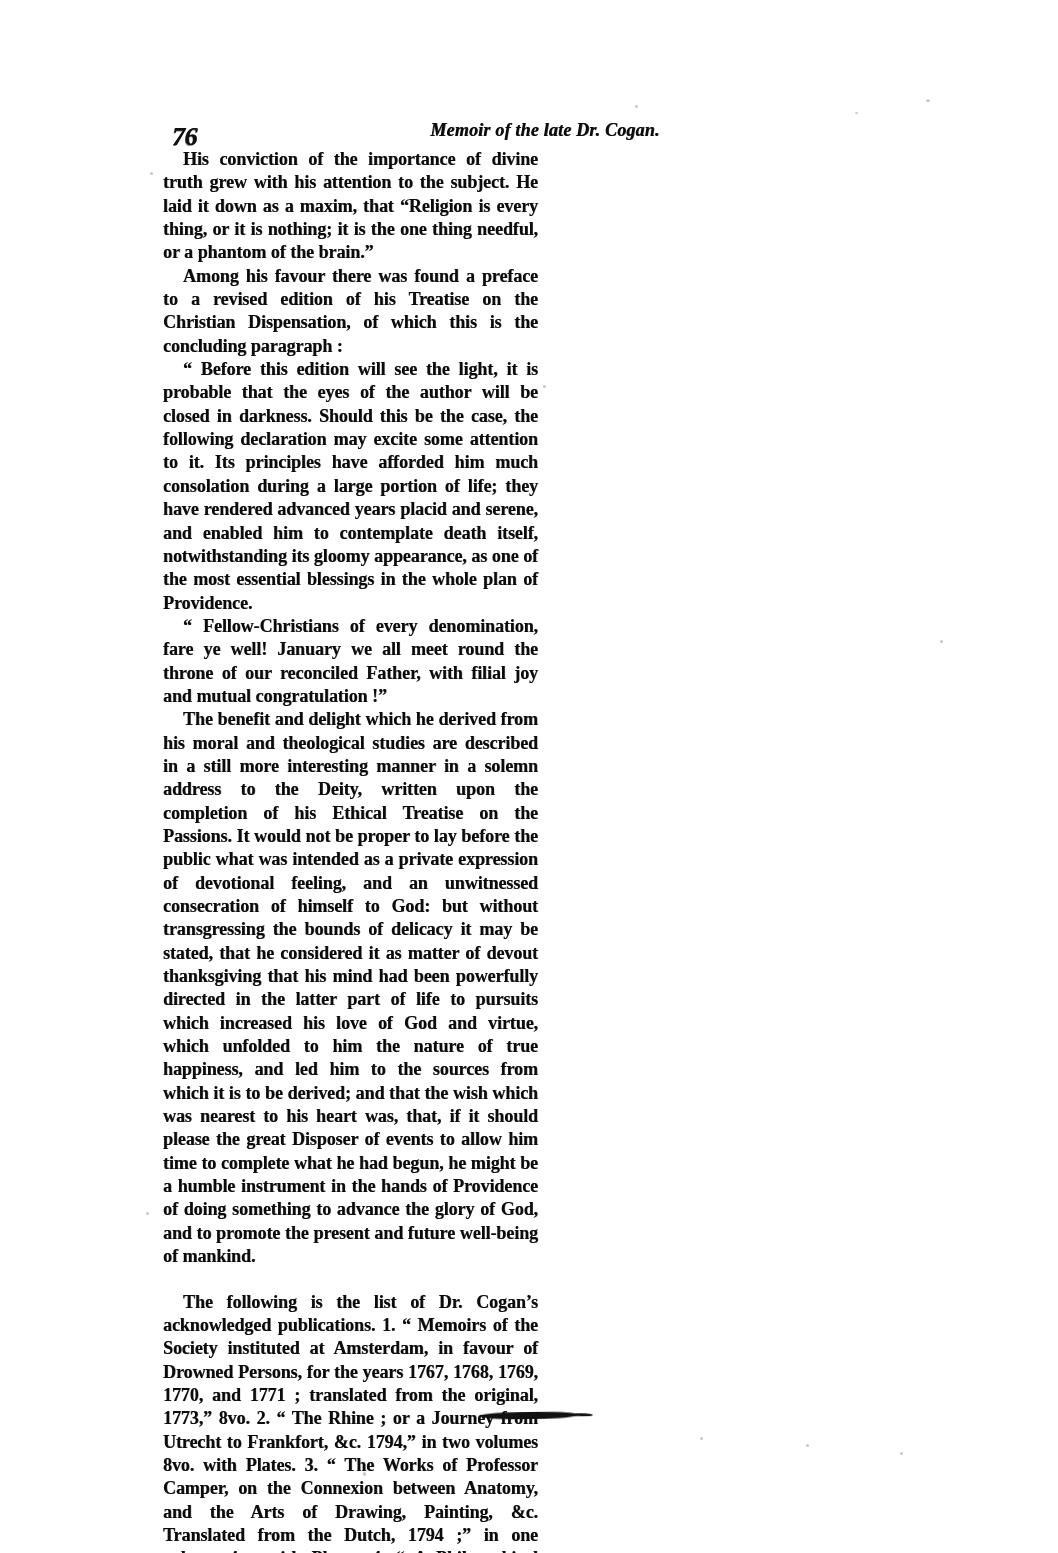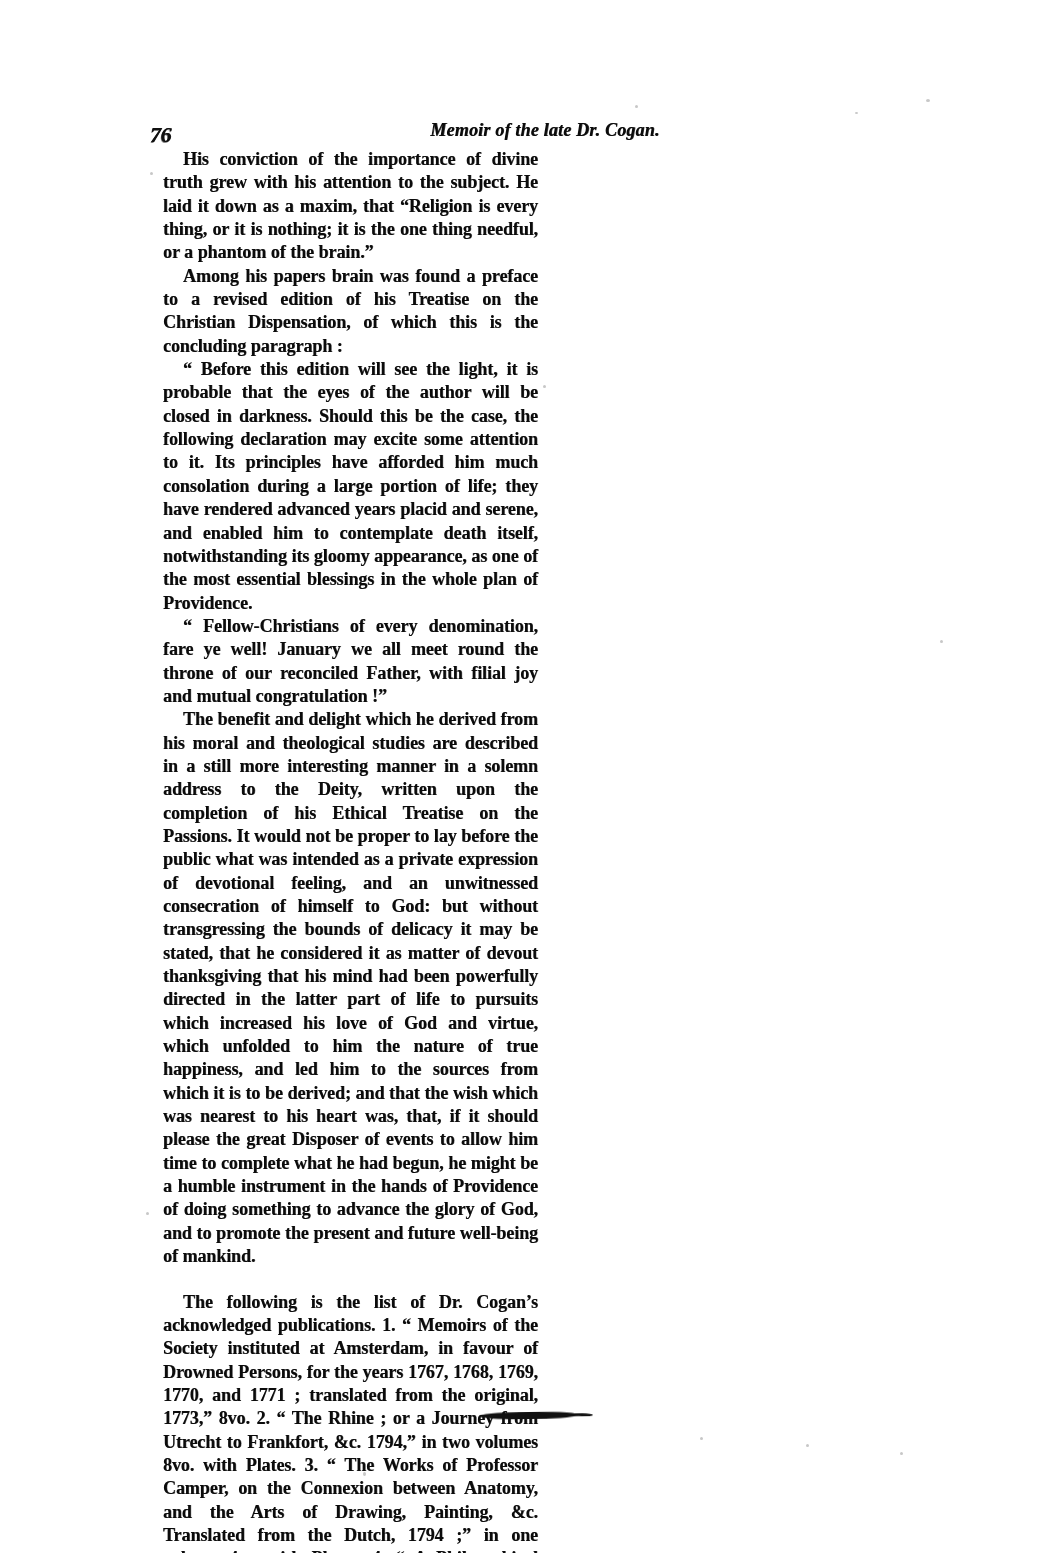--- a/index.html
+++ b/index.html
@@ -27,24 +27,24 @@
   
   .runhead {
     position: absolute;
     left: 150px;
     top: 118px;
     width: 790px;
     height: 40px;
   }
   .folio {
     position: absolute;
-    left: 0;
+    left: 22px;
     top: 4px;
     font-weight: 700;
-    font-size: 22px;
+    font-size: 26px;
     font-style: italic;
     letter-spacing: -0.5px;
     color: #101010;
     text-shadow: 0.6px 0.3px 0 rgba(0,0,0,0.85), -0.4px 0.5px 0 rgba(0,0,0,0.5);
     filter: blur(0.25px);
   }
   .runhead-title {
     position: absolute;
     left: 0;
     top: 2px;
@@ -135,21 +135,21 @@
 
   <div class="runhead">
     <div class="folio">76</div>
     <div class="runhead-title">Memoir of the late Dr. Cogan.</div>
   </div>
 
   <div class="columns">
 
     <div class="col">
       <p class="indent">His conviction of the importance of divine truth grew with his attention to the subject. He laid it down as a maxim, that “Religion is every thing, or it is nothing; it is the one thing needful, or a phantom of the brain.”</p>
-      <p class="indent">Among his papers brain was found a preface to a revised edition of his Treatise on the Christian Dispensation, of which this is the concluding paragraph :</p>
+      <p class="indent">Among his favour there was found a preface to a revised edition of his Treatise on the Christian Dispensation, of which this is the concluding paragraph :</p>
       <p class="indent">“ Before this edition will see the light, it is probable that the eyes of the author will be closed in darkness. Should this be the case, the following declaration may excite some attention to it. Its principles have afforded him much consolation during a large portion of life; they have rendered advanced years placid and serene, and enabled him to contemplate death itself, notwithstanding its gloomy appearance, as one of the most essential blessings in the whole plan of Providence.</p>
       <p class="indent">“ Fellow-Christians of every denomination, fare ye well! January we all meet round the throne of our reconciled Father, with filial joy and mutual congratulation !”</p>
       <p class="indent">The benefit and delight which he derived from his moral and theological studies are described in a still more interesting manner in a solemn address to the Deity, written upon the completion of his Ethical Treatise on the Passions. It would not be proper to lay before the public what was intended as a private expression of devotional feeling, and an unwitnessed consecration of himself to God: but without transgressing the bounds of delicacy it may be stated, that he considered it as matter of devout thanksgiving that his mind had been powerfully directed in the latter part of life to pursuits which increased his love of God and virtue, which unfolded to him the nature of true happiness, and led him to the sources from which it is to be derived; and that the wish which was nearest to his heart was, that, if it should please the great Disposer of events to allow him time to complete what he had begun, he might be a humble instrument in the hands of Providence of doing something to advance the glory of God, and to promote the present and future well-being of mankind.</p>
     </div>
 
     <div class="col">
       <p class="indent">The following is the list of Dr. Cogan’s acknowledged publications. 1. “ Memoirs of the Society instituted at Amsterdam, in favour of Drowned Persons, for the years 1767, 1768, 1769, 1770, and 1771 ; translated from the original, 1773,” 8vo. 2. “ The Rhine ; or a Journey from Utrecht to Frankfort, &amp;c. 1794,” in two volumes 8vo. with Plates. 3. “ The Works of Professor Camper, on the Connexion between Anatomy, and the Arts of Drawing, Painting, &amp;c. Translated from the Dutch, 1794 ;” in one volume 4to. with Plates. 4. “ A Philosophical Treatise on the Passions: second edition, corrected, 1802,” 8vo. 5. “ An Ethical Treatise on the Passions, founded on the Principles investigated in a Philosophical Treatise; 1807—10.” 2 vols. 8vo. 6. “ Theological Disquisitions ; or, an Inquiry into those Principles of Religion, which are most influential in directing and regulating the Passions and Affections of the Mind. First Disquisition, on Natural Religion. Second Disquisition, on the Jewish Dispensation, respecting Religion and Morals, 1812,” 8vo. 7. “ A Theological Disquisition, on the Characteristic Excellencies of Christianity ; or, an Inquiry into the superior Assistance it affords, and Motives it contains, for the Practice of Virtue, Cultivation of the best Affections of the Heart, and preparing the Moral Offspring of God for permanent Felicity, 1813,” 8vo. The last five articles form one complete work, under the following title : “ A Treatise on the Passions and Affections of the Mind, Philosophical, Ethical and Theological; in a Series of Disquisitions : in which are traced, the moral History of Man, in his Pursuits, Powers, and Motives of Action, and the means of obtaining permanent well-being and Happiness, 1813,” 5 vols. 8vo. 8. “ Letters to William Wilberforce, Esq. M. P. on the Doctrine of Hereditary Depravity. By a Layman,” 8vo. 9. “ Ethical Questions ; or, Speculations on the principal Subjects in Moral Philosophy, 1817,” 8vo. Besides these, it is well known that Dr. Cogan was the author of a humourous little volume in 12mo, published many years ago, under the title of “ John Buncle, Junr.”</p>
       <div class="signature">A.</div>
     </div>
 

